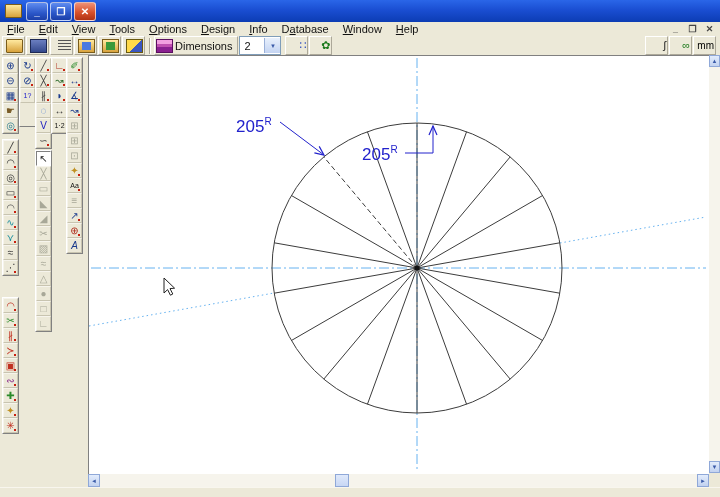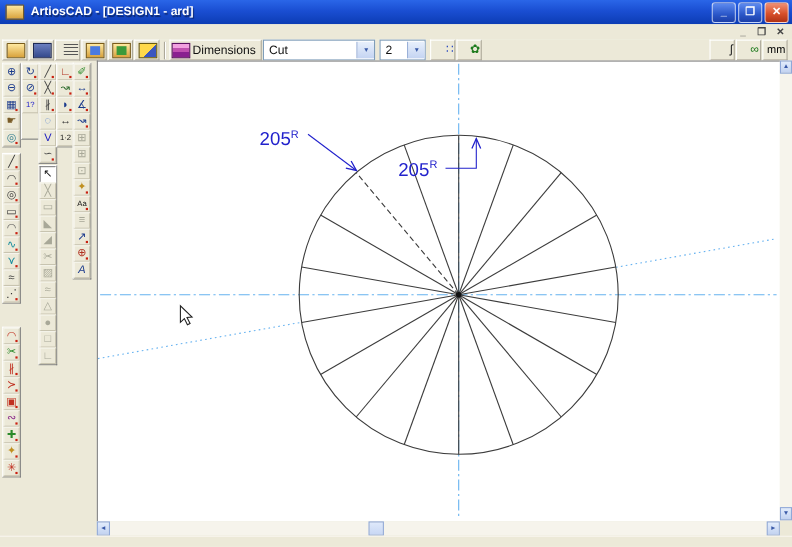--- a/index.html
+++ b/index.html
@@ -73,27 +73,38 @@
   .hscroll .right{right:0;top:0;width:12px;height:13px}
   .hscroll .thumb{left:247px;top:0;width:14px;height:13px;background:linear-gradient(180deg,#dfe9fb,#c8d7f4)}
   .corner{position:absolute;left:709px;top:474px;width:11px;height:13px;background:#ece9d8}
   .statusbar{position:absolute;left:0;top:487px;right:0;height:10px;background:#ece9d8;border-top:1px solid #f8f6ee}
 </style>
 </head>
 <body>
 
 <div class="titlebar">
   <span class="app-icon"></span>
-  <span class="title-text">ArtiosCAD - [DESIGN1 - ard]</span>
   <span class="win-btn">_</span>
   <span class="win-btn">❐</span>
   <span class="win-btn close">✕</span>
 </div>
 
 <div class="menubar">
+  <div class="menu-items">
+      <div class="menu-item"><u>F</u>ile</div>
+      <div class="menu-item"><u>E</u>dit</div>
+      <div class="menu-item"><u>V</u>iew</div>
+      <div class="menu-item"><u>T</u>ools</div>
+      <div class="menu-item"><u>O</u>ptions</div>
+      <div class="menu-item"><u>D</u>esign</div>
+      <div class="menu-item"><u>I</u>nfo</div>
+      <div class="menu-item">D<u>a</u>tabase</div>
+      <div class="menu-item"><u>W</u>indow</div>
+      <div class="menu-item"><u>H</u>elp</div>
+    </div>
   <div class="mdi-controls">
     <span class="mdi-btn">_</span>
     <span class="mdi-btn">❐</span>
     <span class="mdi-btn">✕</span>
   </div>
 </div>
 
 <div class="toolbar">
   <span id="tb-left" style="display:flex;align-items:center">
       <div class="tb-btn">
@@ -112,24 +123,20 @@
         <span class="mi folder3"></span>
       </div>
       <div class="tb-btn">
         <span class="mi box3d"></span>
       </div>
     </span>
   <span class="sep"></span>
   <div class="tb-btn">
     <span class="mi dims"></span>
     <span class="tb-label">Dimensions</span>
-  </div>
-  <div class="combo" style="width:100px">
-    <span class="val">Cut</span>
-    <span class="drop">▼</span>
   </div>
   <div class="combo" style="width:40px">
     <span class="val">2</span>
     <span class="drop">▼</span>
   </div>
   <span id="tb-mid" style="display:flex;align-items:center">
       <div class="tb-btn">
         <span class="glyph" style="color: rgb(42, 74, 192);">∷</span>
       </div>
       <div class="tb-btn">

